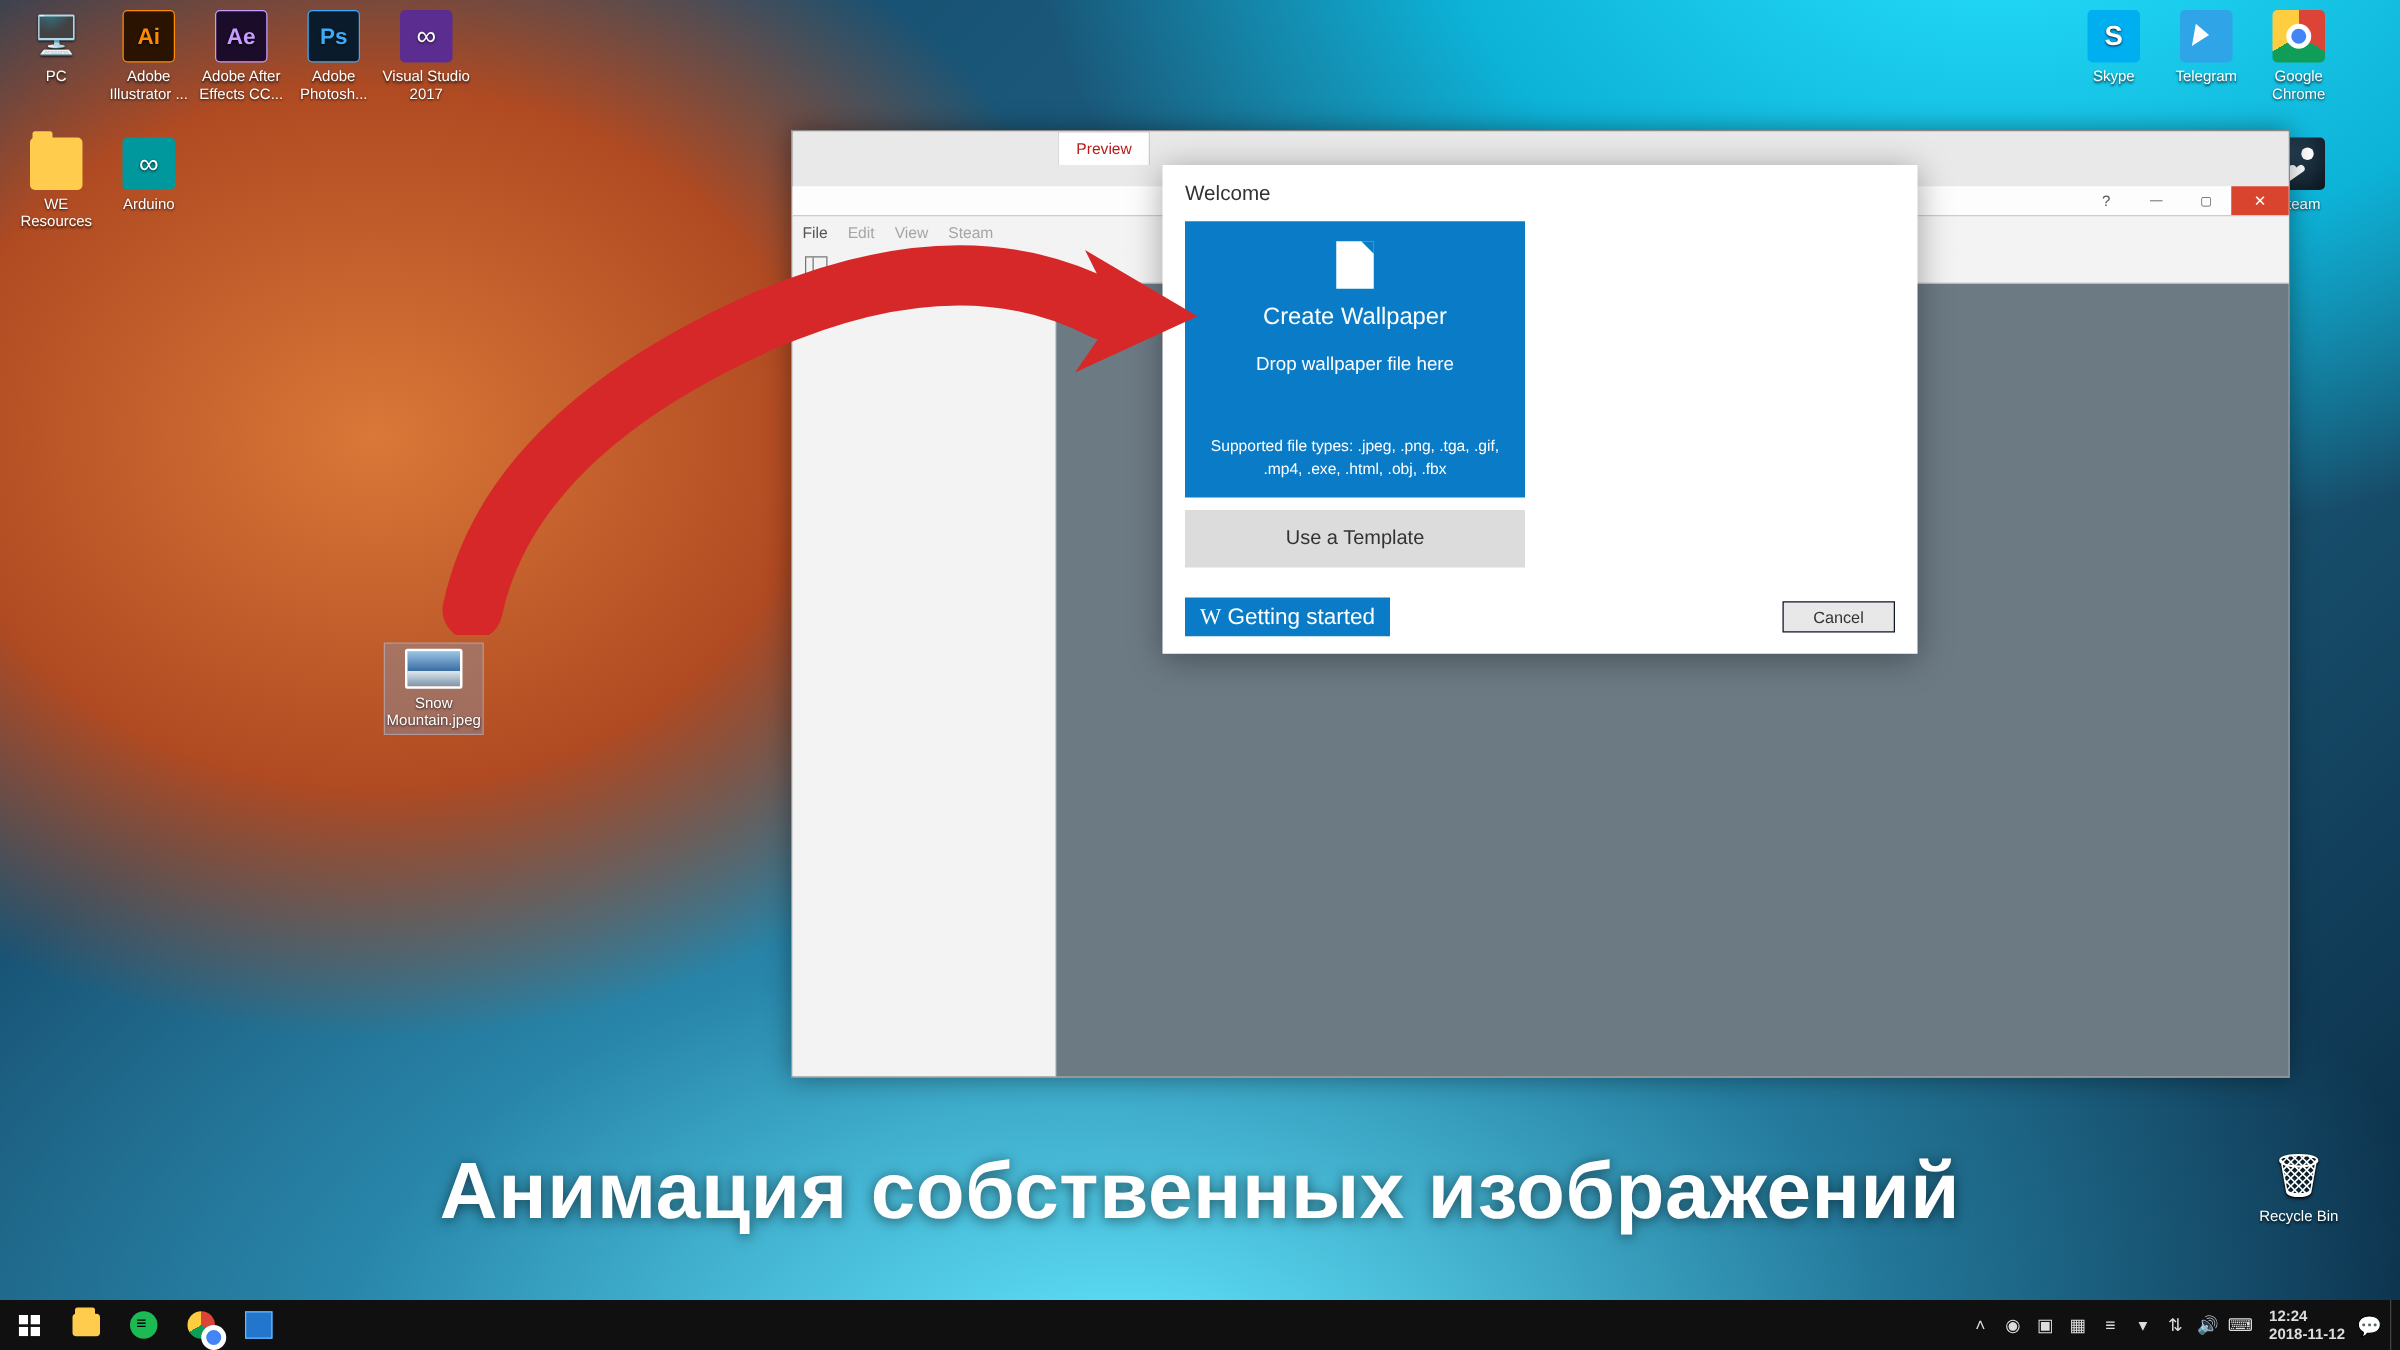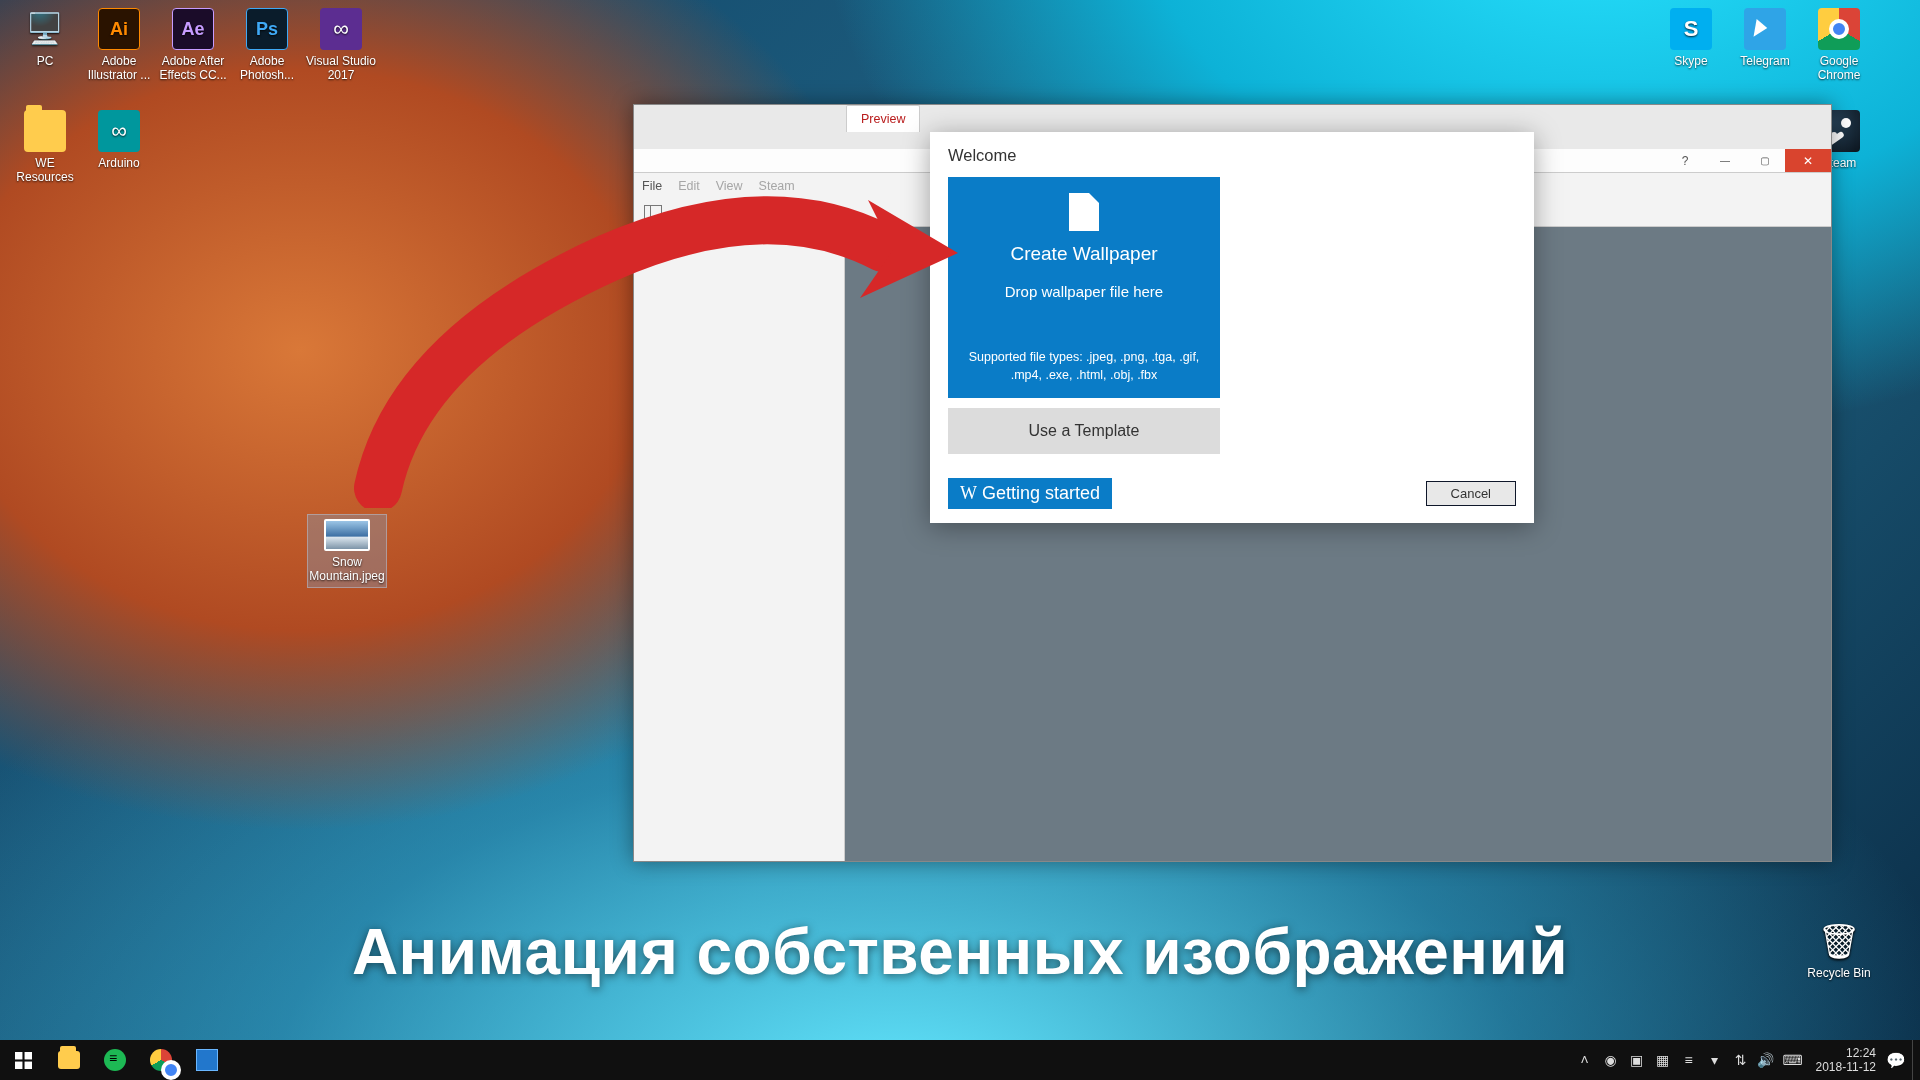--- a/index.html
+++ b/index.html
@@ -95,21 +95,21 @@
 
 
 #caption { position:absolute; left:0; right:0; top:915px; text-align:center; font-size:64px; font-weight:700; color:#fff; text-shadow:0 2px 10px rgba(0,0,0,.55); letter-spacing:.5px;}
 
 
 #taskbar { position:absolute; left:0; right:0; bottom:0; height:40px; background:#101010; display:flex; align-items:center; color:#ddd;}
 .tb-ic { width:46px; height:40px; display:flex; align-items:center; justify-content:center; font-size:18px;}
 .start svg{width:17px;height:17px;}
 .tray { margin-left:auto; display:flex; align-items:center; font-size:12px;}
 .tray .ti { width:26px; text-align:center; font-size:14px;}
-.clock { text-align:right; font-size:12px; line-height:14px; padding:0 10px;}
+.clock { text-align:left; font-size:12px; line-height:14px; padding:0 10px;font-weight:bold;}
 .showdt { width:8px; height:40px; border-left:1px solid #444;}
 .explorer .folder{width:22px;height:18px;position:relative;}
 .spotify { width:22px; height:22px; background:#1db954; border-radius:50%; position:relative;}
 .spotify::before{content:"≡"; position:absolute; color:#000; left:5px; top:1px; font-size:14px;}
 .chrome-s { width:22px; height:22px; }
 .we { width:22px; height:22px; background:#2277cc; border:1px solid #6ab7ff;}
 .notif{ width:20px; height:18px; position:relative;}
 .notif::before{content:"💬"; font-size:16px;}
 </style>
 </head>

